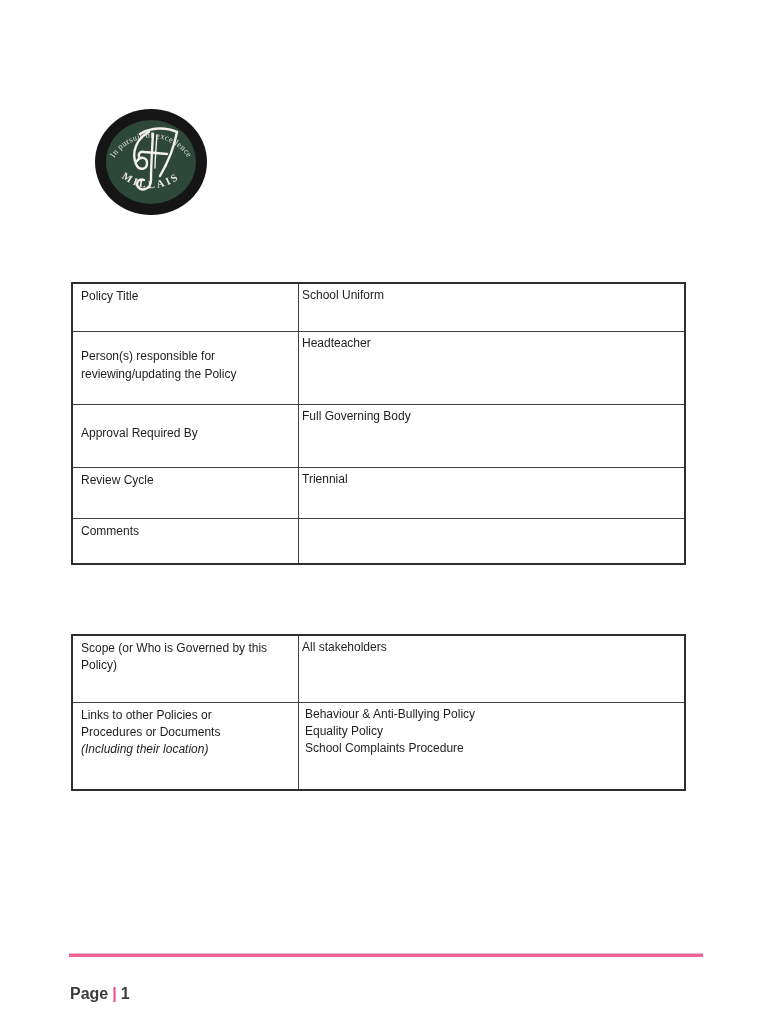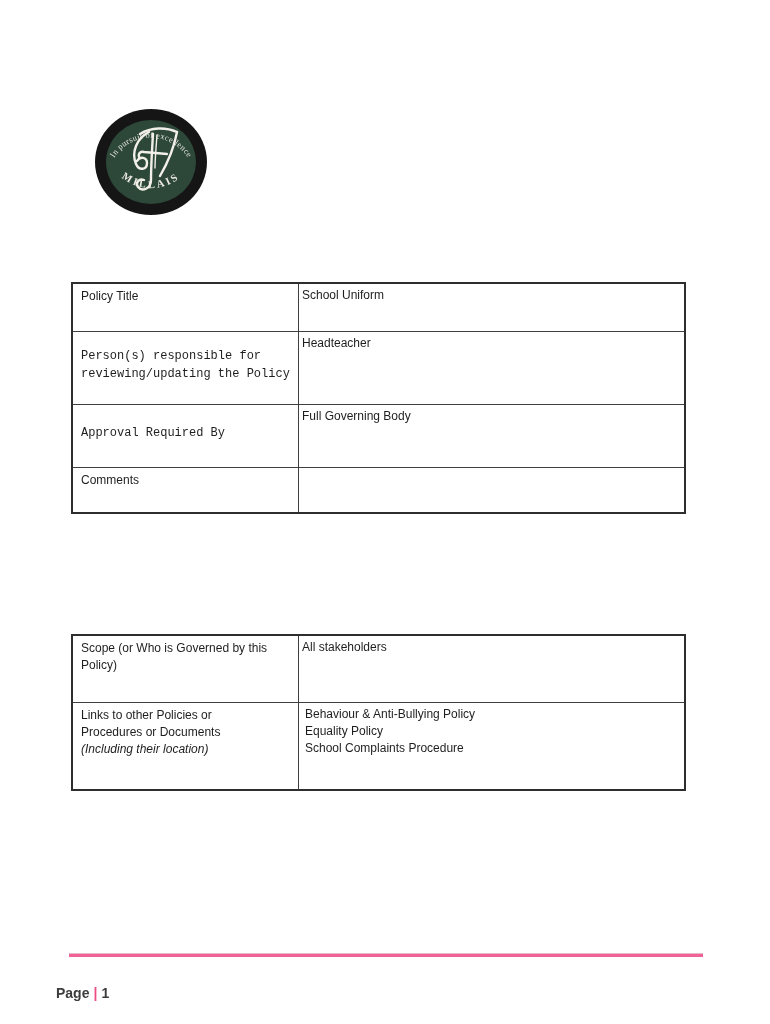--- a/index.html
+++ b/index.html
@@ -15,31 +15,31 @@
   
   table.tbl{
     position:absolute;width:615px;border-collapse:collapse;table-layout:fixed;
     font-size:12px;border:2px solid #2e2e2e;
   }
   .t1{left:71px;top:240px;margin-top:42px;}
   .t2{left:71px;top:634px;}
   table.tbl td{border:1px solid #3f3f3f;vertical-align:top;line-height:1.45;overflow:hidden;}
   td.lbl{width:211px;padding:4px 6px 3px 8px;}
   td.val{padding:3px 4px 3px 3px;}
-  tr.vmid td.lbl{vertical-align:middle;padding-bottom:8px;font-family:Liberation Mono, monospace;}
+  tr.vmid td.lbl{vertical-align:middle;padding-bottom:8px;}
   tr.h48{height:48px}tr.h73{height:73px}tr.h63{height:63px}tr.h51{height:51px}
   tr.h47{height:47px}tr.h46{height:46px}
   tr.h67{height:67px}tr.h88{height:88px}tr.h24{height:24px}tr.h20{height:20px}
   tr.tight td{vertical-align:middle;padding-top:1px;padding-bottom:1px;}
   .note-italic{font-style:italic;}
   .t2 td.val.indent{padding-left:6px;}
   
   .rule{position:absolute;left:69px;top:953px;width:634px;height:3px;
         background:#ef6396;border-top:1px solid #e6b8c9;}
-  .footer{position:absolute;left:56px;top:985px;font-size:14px;font-weight:bold;color:#3c3c3c;}
+  .footer{position:absolute;left:70px;top:985px;font-size:16px;font-weight:bold;color:#3c3c3c;}
   .footer .sep{color:#ee4d86;margin:0 4px;font-weight:bold;}
 </style>
 </head>
 <body>
 
 <div class="page">
 
   <div class="logo">
     <svg viewBox="0 0 114 108">
       <ellipse cx="57" cy="54" rx="56" ry="53" fill="#151515"></ellipse>
@@ -72,20 +72,24 @@
       <td class="val">School Uniform</td>
     </tr>
     <tr class="h73 vmid">
       <td class="lbl">Person(s) responsible for reviewing/updating the Policy</td>
       <td class="val">Headteacher</td>
     </tr>
     <tr class="h63 vmid">
       <td class="lbl">Approval Required By</td>
       <td class="val">Full Governing Body</td>
     </tr>
+    <tr class="h51">
+      <td class="lbl">Review Cycle</td>
+      <td class="val">Triennial</td>
+    </tr>
     <tr class="h46">
       <td class="lbl">Comments</td>
       <td class="val"></td>
     </tr>
   </tbody>
     </table>
 
   <table class="tbl t2">
     <tbody>
         <tr class="h67">

